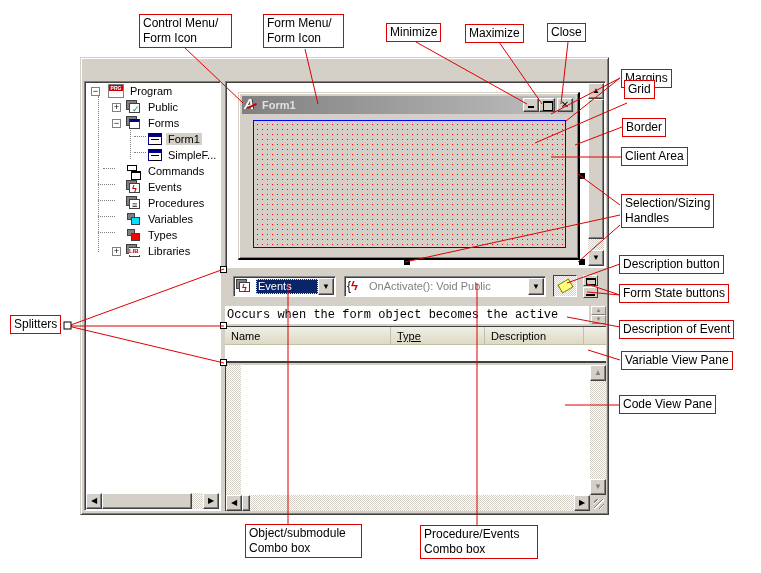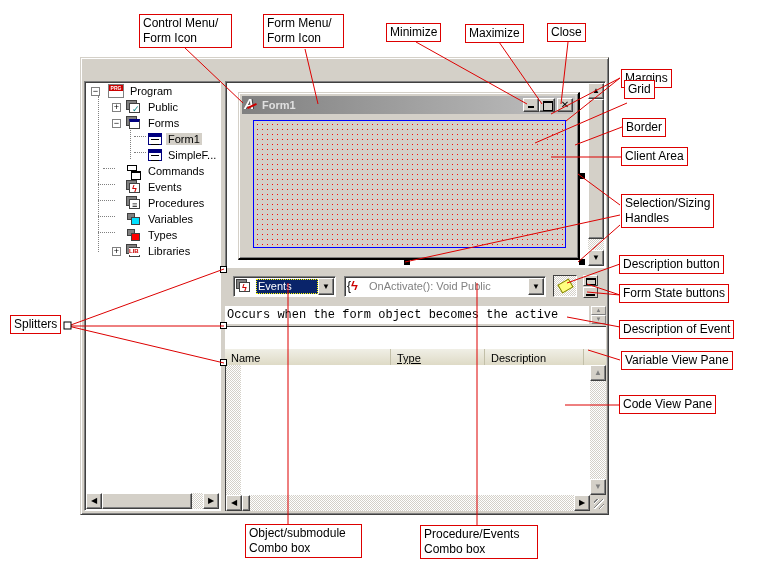--- a/index.html
+++ b/index.html
@@ -204,21 +204,21 @@
 
   
   .var-pane {
     position: absolute; left: 144px; top: 268px; width: 381px; height: 37px;
     background: #fff; border-top: 1px solid #404040; border-bottom: 2px solid #404040;
   }
   .var-header {
     position: absolute; left: 0; top: 0; right: 0; height: 18px;
     background: linear-gradient(#f0efe6, #ddd9c4);
     border-bottom: 1px solid #c2bfa8;
-    display: flex; font-size: 11px; margin-top: 22px;
+    display: flex; font-size: 11px;
   }
   .var-header .col { height: 18px; line-height: 18px; padding-left: 6px; border-right: 1px solid #c2bfa8; }
 
   
   .code-pane {
     position: absolute; left: 144px; top: 307px; width: 381px; height: 146px;
     background: #fff; border-left: 1px solid #404040;
   }
   .code-margin {
     position: absolute; left: 0; top: 0; width: 15px; bottom: 16px;

